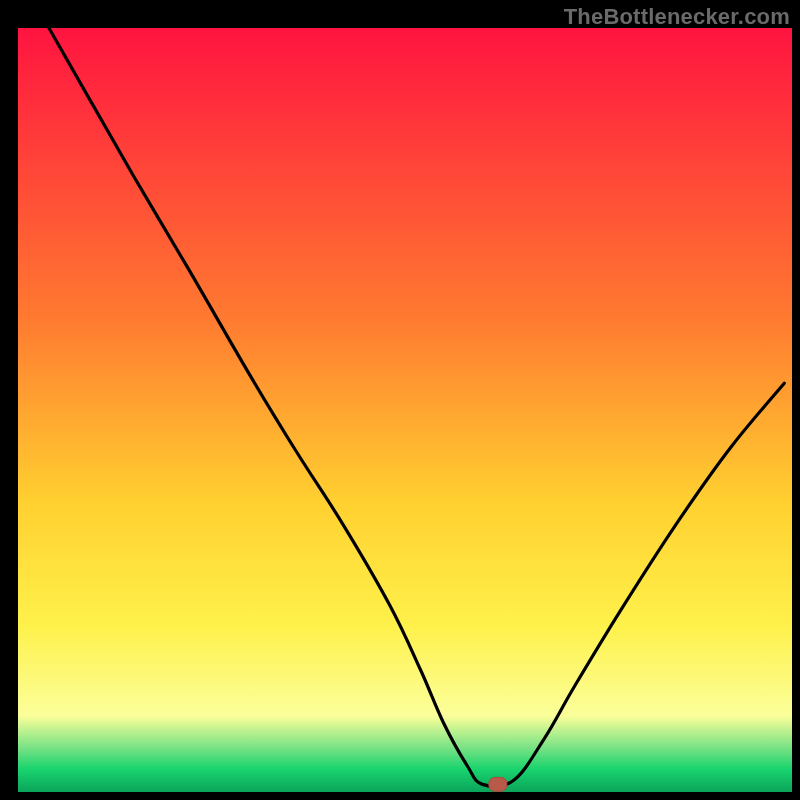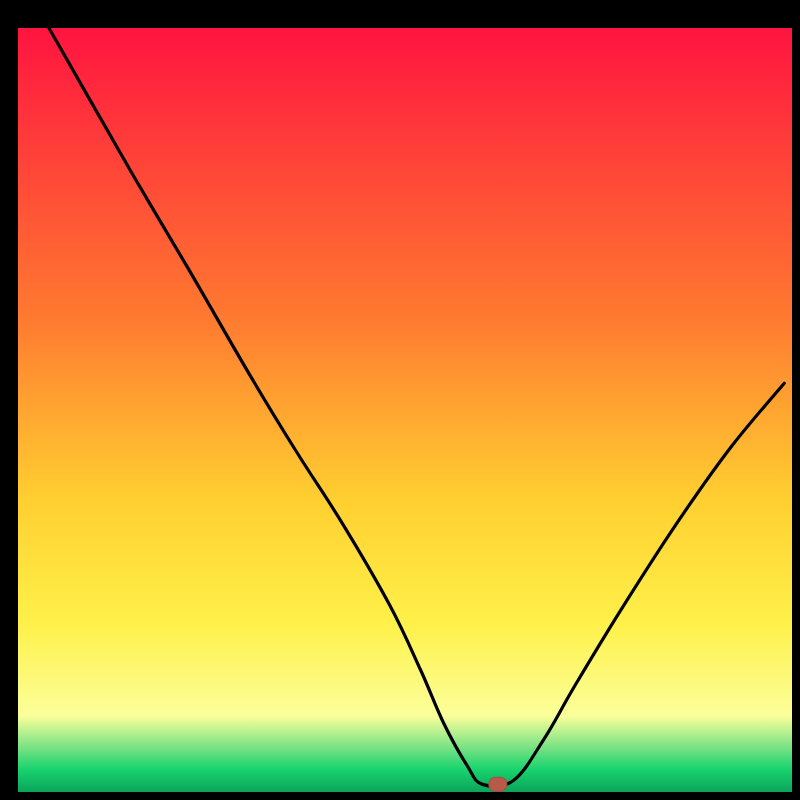--- a/index.html
+++ b/index.html
@@ -30,20 +30,21 @@
   svg {
     position: absolute;
     top: 0;
     left: 0;
   }
 </style>
 </head>
 <body>
 <div class="frame">
 
+<div class="watermark">TheBottlenecker.com</div>
 
 <svg id="chart-svg" width="800" height="800" viewBox="0 0 800 800">
   <defs>
     <linearGradient id="bg-grad" x1="0" y1="0" x2="0" y2="1">
       <stop id="g0" offset="0%" stop-color="#ff1440"></stop>
       <stop id="g1" offset="38%" stop-color="#ff7a30"></stop>
       <stop id="g2" offset="62%" stop-color="#ffd030"></stop>
       <stop id="g3" offset="78%" stop-color="#fff14a"></stop>
       <stop id="g4" offset="90%" stop-color="#fbff9a"></stop>
       <stop id="g5" offset="94.5%" stop-color="#6fe082"></stop>

